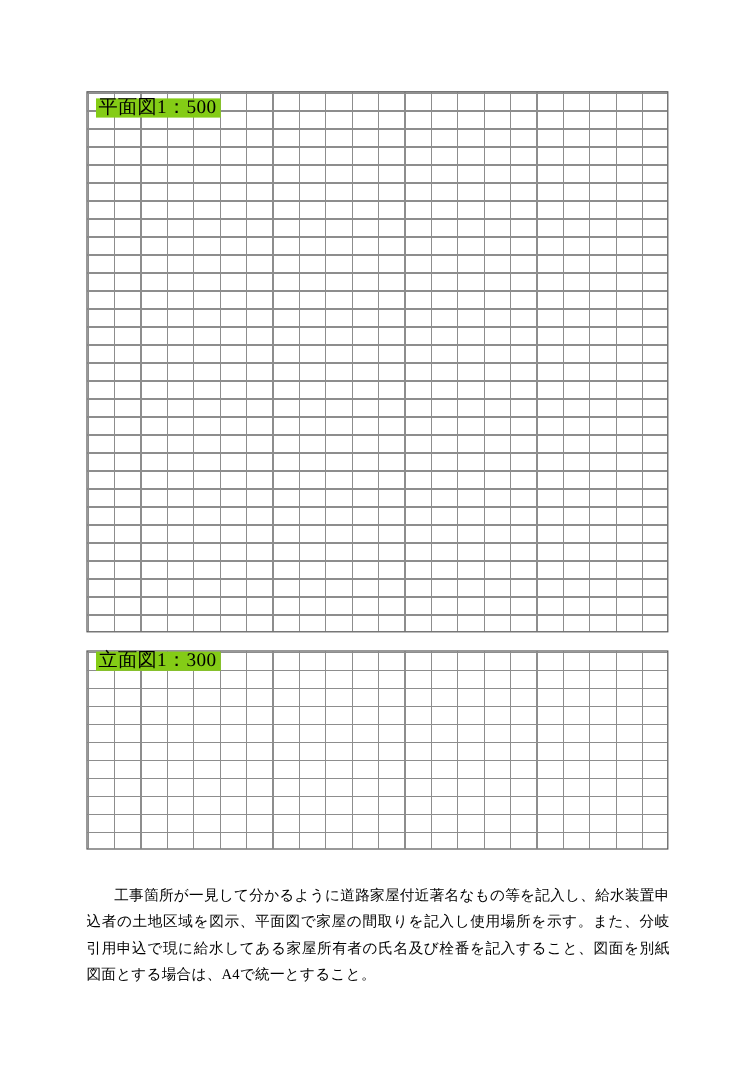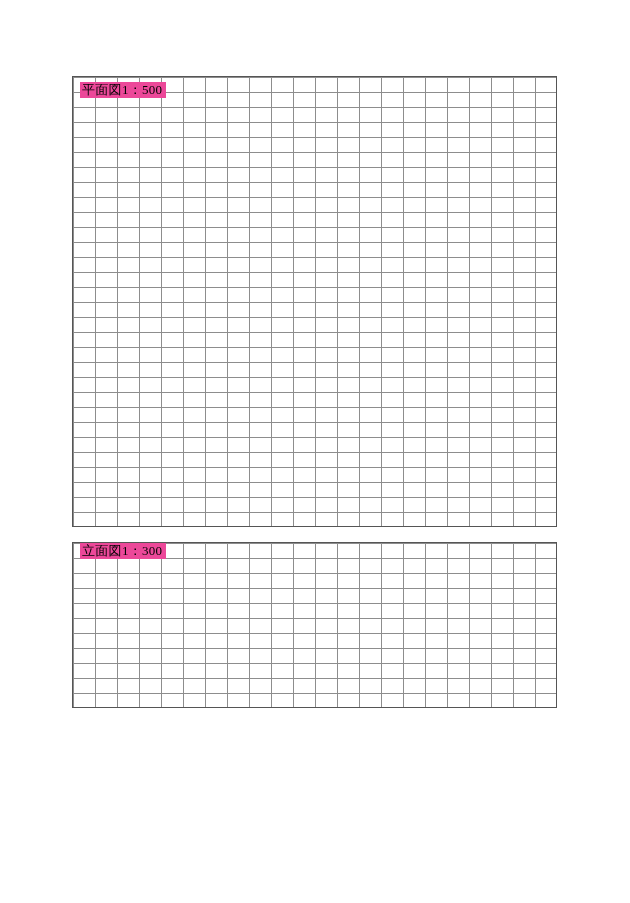--- a/index.html
+++ b/index.html
@@ -43,22 +43,22 @@
   #elevation-grid {
     left: 72px;
     top: 542px;
     width: 485px;
     height: 166px;
   }
 
   
   .grid-caption {
     position: absolute;
-    background: #ec4899;
-    font-size: 13px;
+    background: #84cc16;
+    font-size: 16px;
     line-height: 14px;
     letter-spacing: 0.3px;
     white-space: nowrap;
     padding: 1px 4px 1px 2px;
   }
   #plan-caption {
     left: 80px;
     top: 82px;
   }
   #elevation-caption {
@@ -86,14 +86,15 @@
 <div class="page">
 
   <div class="grid-block" id="plan-grid"></div>
 
   <div class="grid-caption" id="plan-caption">平面図1：500</div>
 
   <div class="grid-block" id="elevation-grid"></div>
 
   <div class="grid-caption" id="elevation-caption">立面図1：300</div>
 
+  <div id="note">工事箇所が一見して分かるように道路家屋付近著名なもの等を記入し、給水装置申込者の土地区域を図示、平面図で家屋の間取りを記入し使用場所を示す。また、分岐引用申込で現に給水してある家屋所有者の氏名及び栓番を記入すること、図面を別紙図面とする場合は、A4で統一とすること。</div>
 
 </div>
 
 </body></html>

